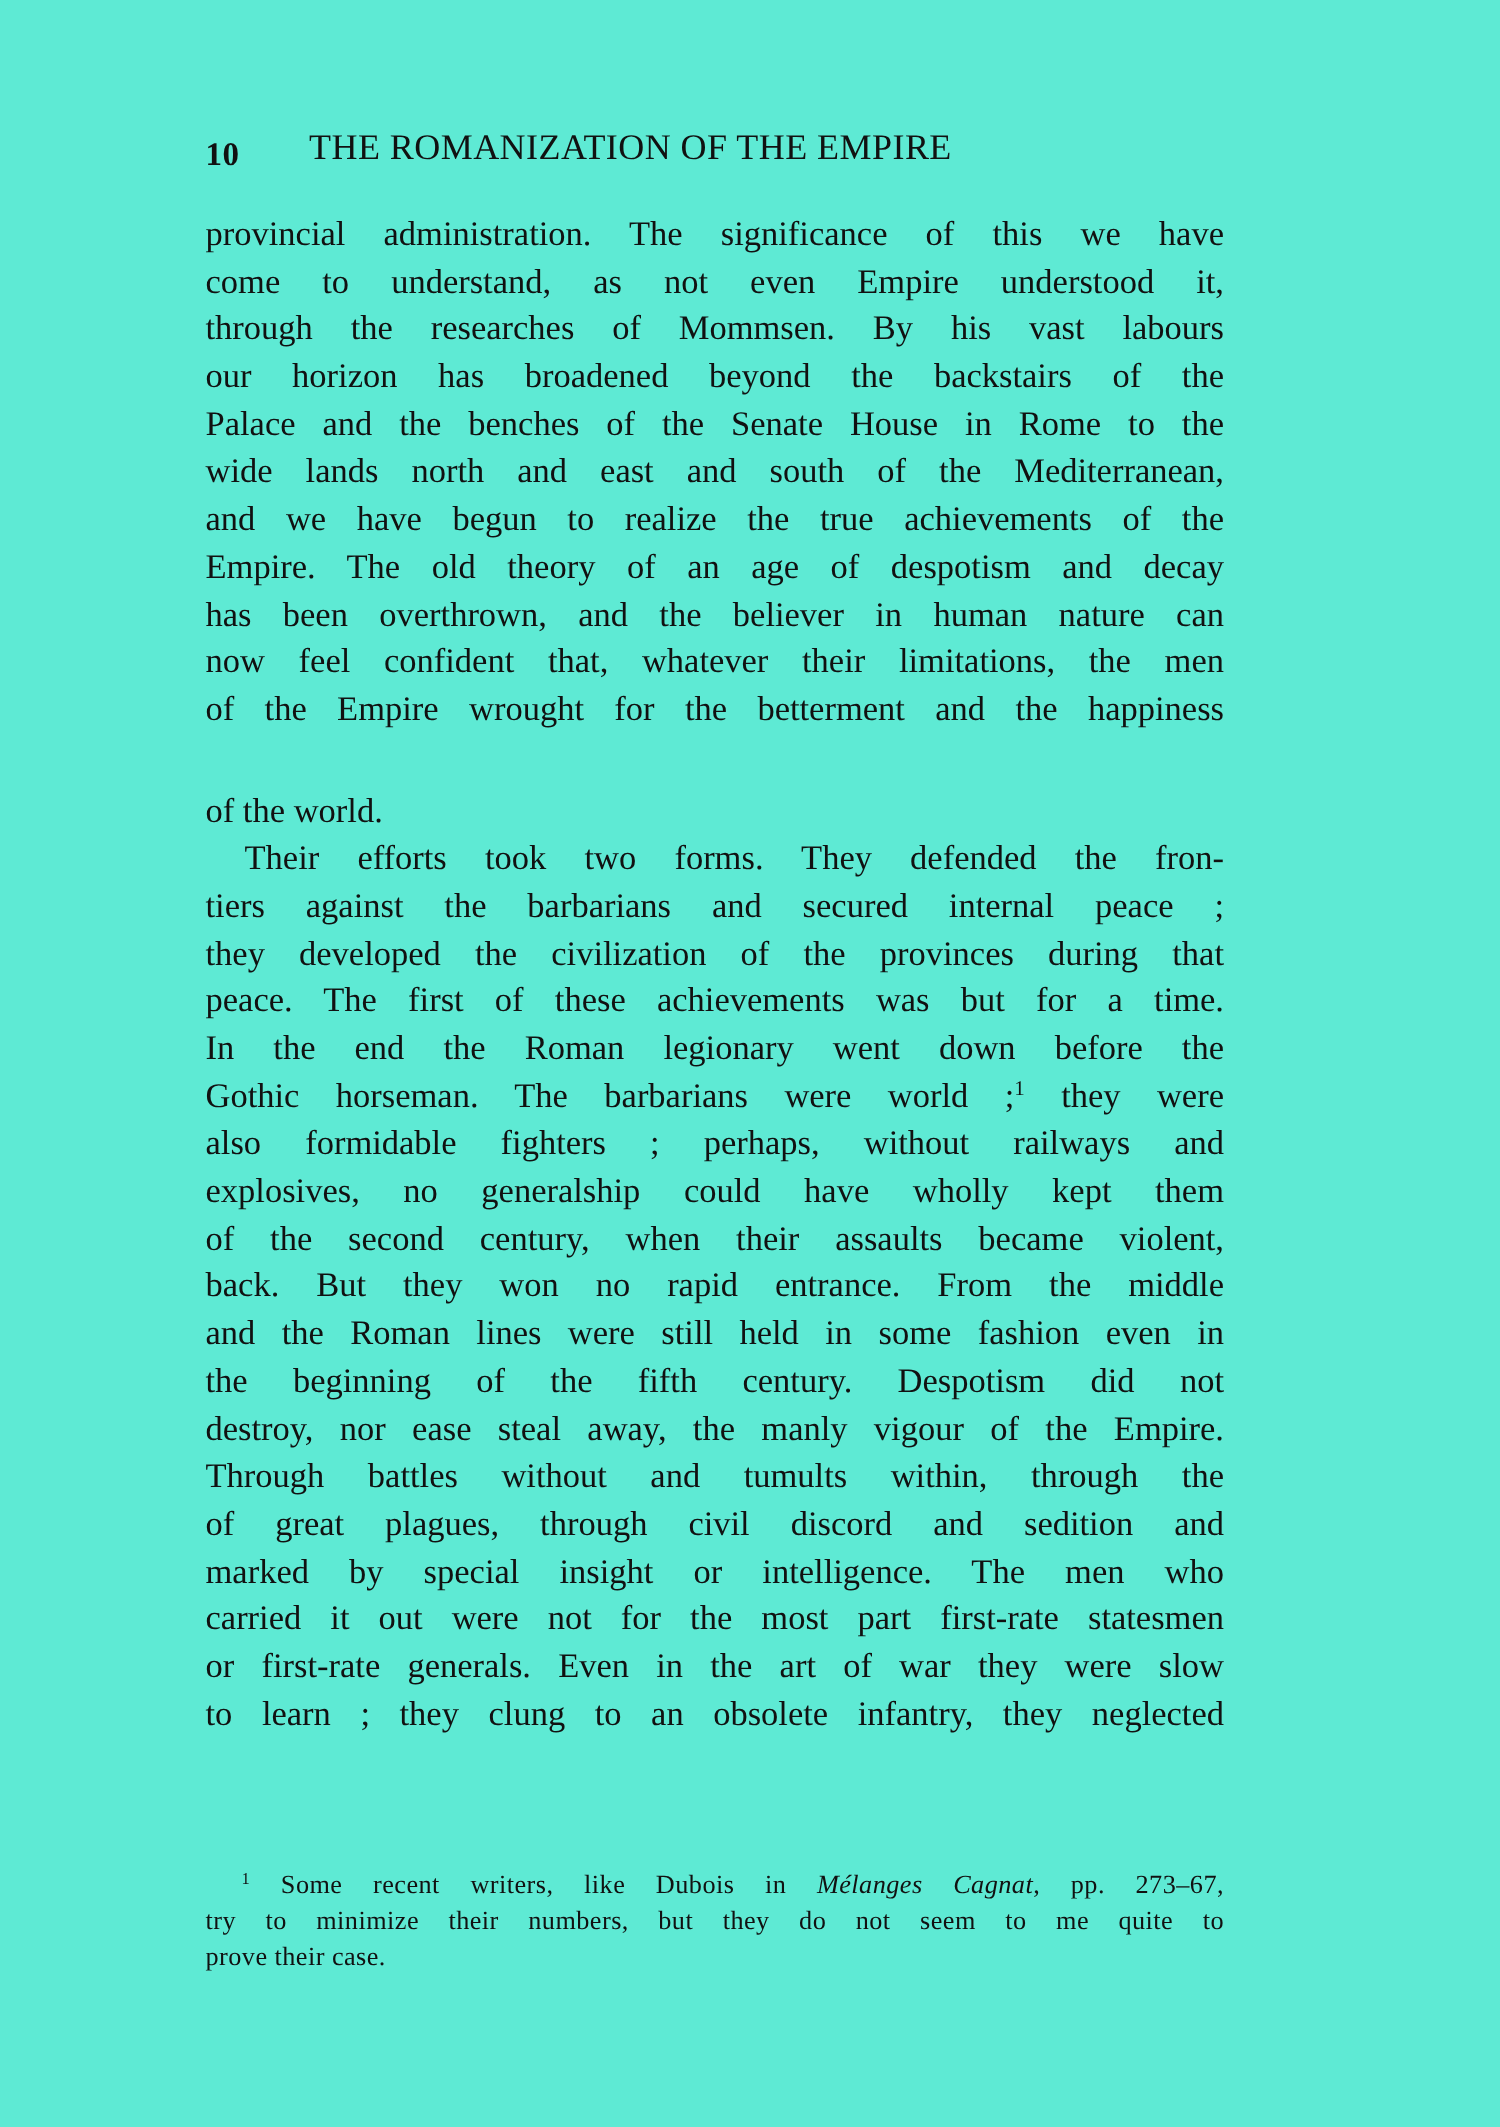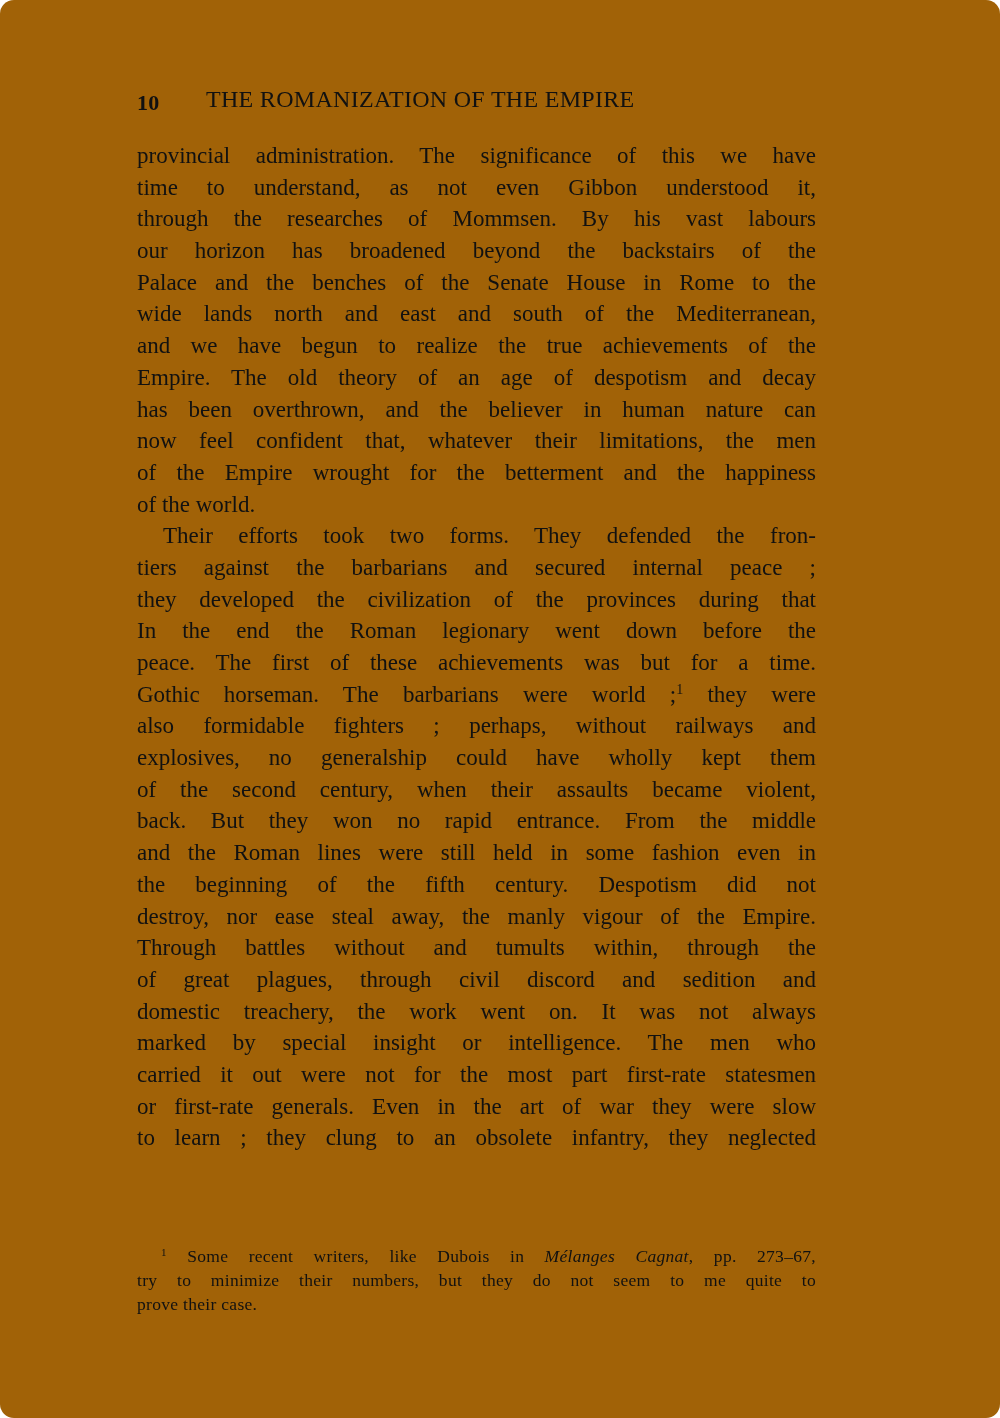--- a/index.html
+++ b/index.html
@@ -14,22 +14,21 @@
       overflow: hidden;
       font-family: "Liberation Serif", "DejaVu Serif", serif;
       color: #111111;
     }
     .page {
       position: absolute;
       left: 0;
       top: 0;
       width: 1000px;
       height: 1418px;
-      background: #a16207;
-      border-radius: 14px;
+      background: #5eead4;
     }
     .running-head {
       position: absolute;
       left: 137px;
       top: 86px;
       width: 680px;
       height: 36px;
       font-size: 24px;
       letter-spacing: 0.3px;
       white-space: nowrap;
@@ -56,20 +55,21 @@
       height: 31.7px;
       line-height: 31.7px;
       font-size: 23px;
       text-align: justify;
       text-align-last: justify;
       white-space: nowrap;
       overflow: visible;
     }
     .line.last {
       text-align-last: left;
+      margin-top: 36px;
     }
     .line.indent {
       padding-left: 26px;
     }
     sup.fnref {
       font-size: 14px;
       vertical-align: 8px;
       line-height: 0;
     }
     .footnotes {
@@ -97,47 +97,46 @@
 
 <div class="page">
 
   <div class="running-head">
     <span class="page-number">10</span>
     <span class="running-title">THE ROMANIZATION OF THE EMPIRE</span>
   </div>
 
   <div class="body-text">
     <div class="line">provincial administration.  The significance of this we have</div>
-    <div class="line">time to understand, as not even Gibbon understood it,</div>
+    <div class="line">come to understand, as not even Empire understood it,</div>
     <div class="line">through the researches of Mommsen.  By his vast labours</div>
     <div class="line">our horizon has broadened beyond the backstairs of the</div>
     <div class="line">Palace and the benches of the Senate House in Rome to the</div>
     <div class="line">wide lands north and east and south of the Mediterranean,</div>
     <div class="line">and we have begun to realize the true achievements of the</div>
     <div class="line">Empire.  The old theory of an age of despotism and decay</div>
     <div class="line">has been overthrown, and the believer in human nature can</div>
     <div class="line">now feel confident that, whatever their limitations, the men</div>
     <div class="line">of the Empire wrought for the betterment and the happiness</div>
     <div class="line last">of the world.</div>
     <div class="line indent">Their efforts took two forms.  They defended the fron-</div>
     <div class="line">tiers against the barbarians and secured internal peace ;</div>
     <div class="line">they developed the civilization of the provinces during that</div>
+    <div class="line">peace.  The first of these achievements was but for a time.</div>
     <div class="line">In the end the Roman legionary went down before the</div>
-    <div class="line">peace.  The first of these achievements was but for a time.</div>
     <div class="line"><span>Gothic horseman.  The barbarians were world ;</span><sup class="fnref">1</sup><span> they were</span></div>
     <div class="line">also formidable fighters ;  perhaps, without railways and</div>
     <div class="line">explosives, no generalship could have wholly kept them</div>
     <div class="line">of the second century, when their assaults became violent,</div>
     <div class="line">back.  But they won no rapid entrance.  From the middle</div>
     <div class="line">and the Roman lines were still held in some fashion even in</div>
     <div class="line">the beginning of the fifth century.  Despotism did not</div>
     <div class="line">destroy, nor ease steal away, the manly vigour of the Empire.</div>
     <div class="line">Through battles without and tumults within, through the</div>
     <div class="line">of great plagues, through civil discord and sedition and</div>
-    <div class="line">domestic treachery, the work went on.  It was not always</div>
     <div class="line">marked by special insight or intelligence.  The men who</div>
     <div class="line">carried it out were not for the most part first-rate statesmen</div>
     <div class="line">or first-rate generals.  Even in the art of war they were slow</div>
     <div class="line">to learn ;  they clung to an obsolete infantry, they neglected</div>
   </div>
 
   <div class="footnotes">
     <div class="fn-line indent"><sup>1</sup> <span>Some recent writers, like Dubois in </span><i>Mélanges Cagnat</i><span>, pp. 273–67,</span></div>
     <div class="fn-line">try to minimize their numbers, but they do not seem to me quite to</div>
     <div class="fn-line last">prove their case.</div>

